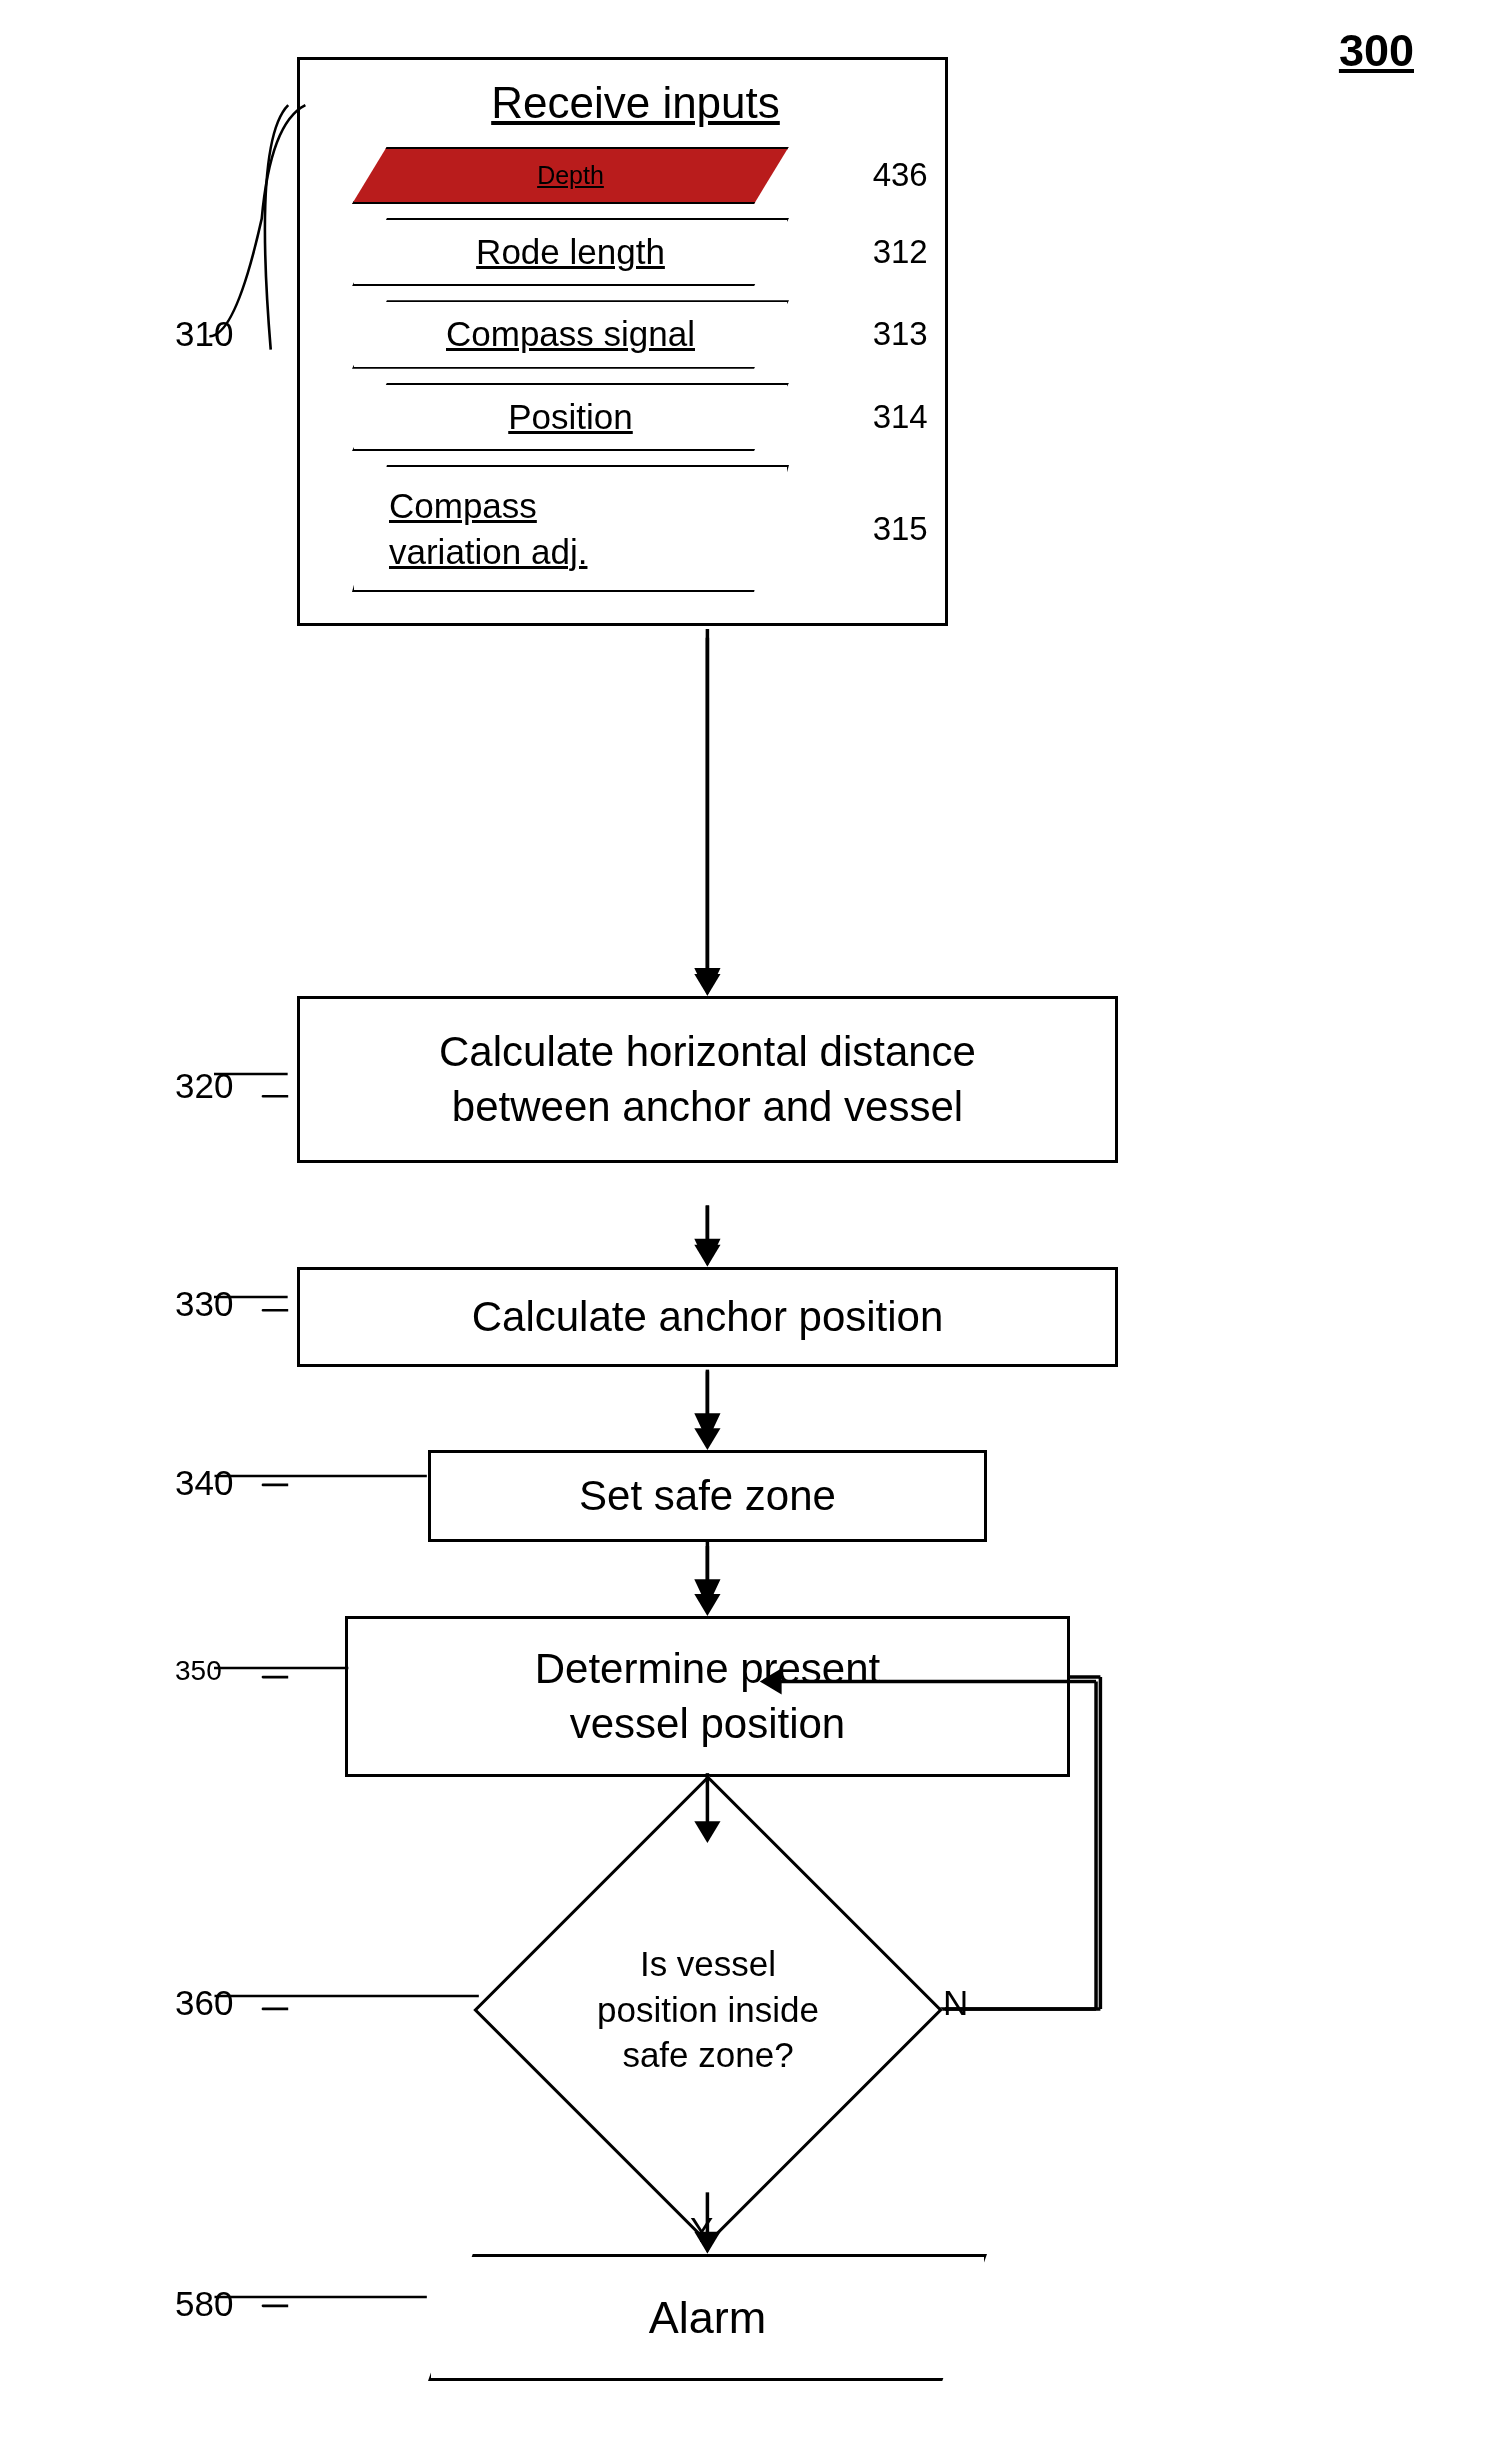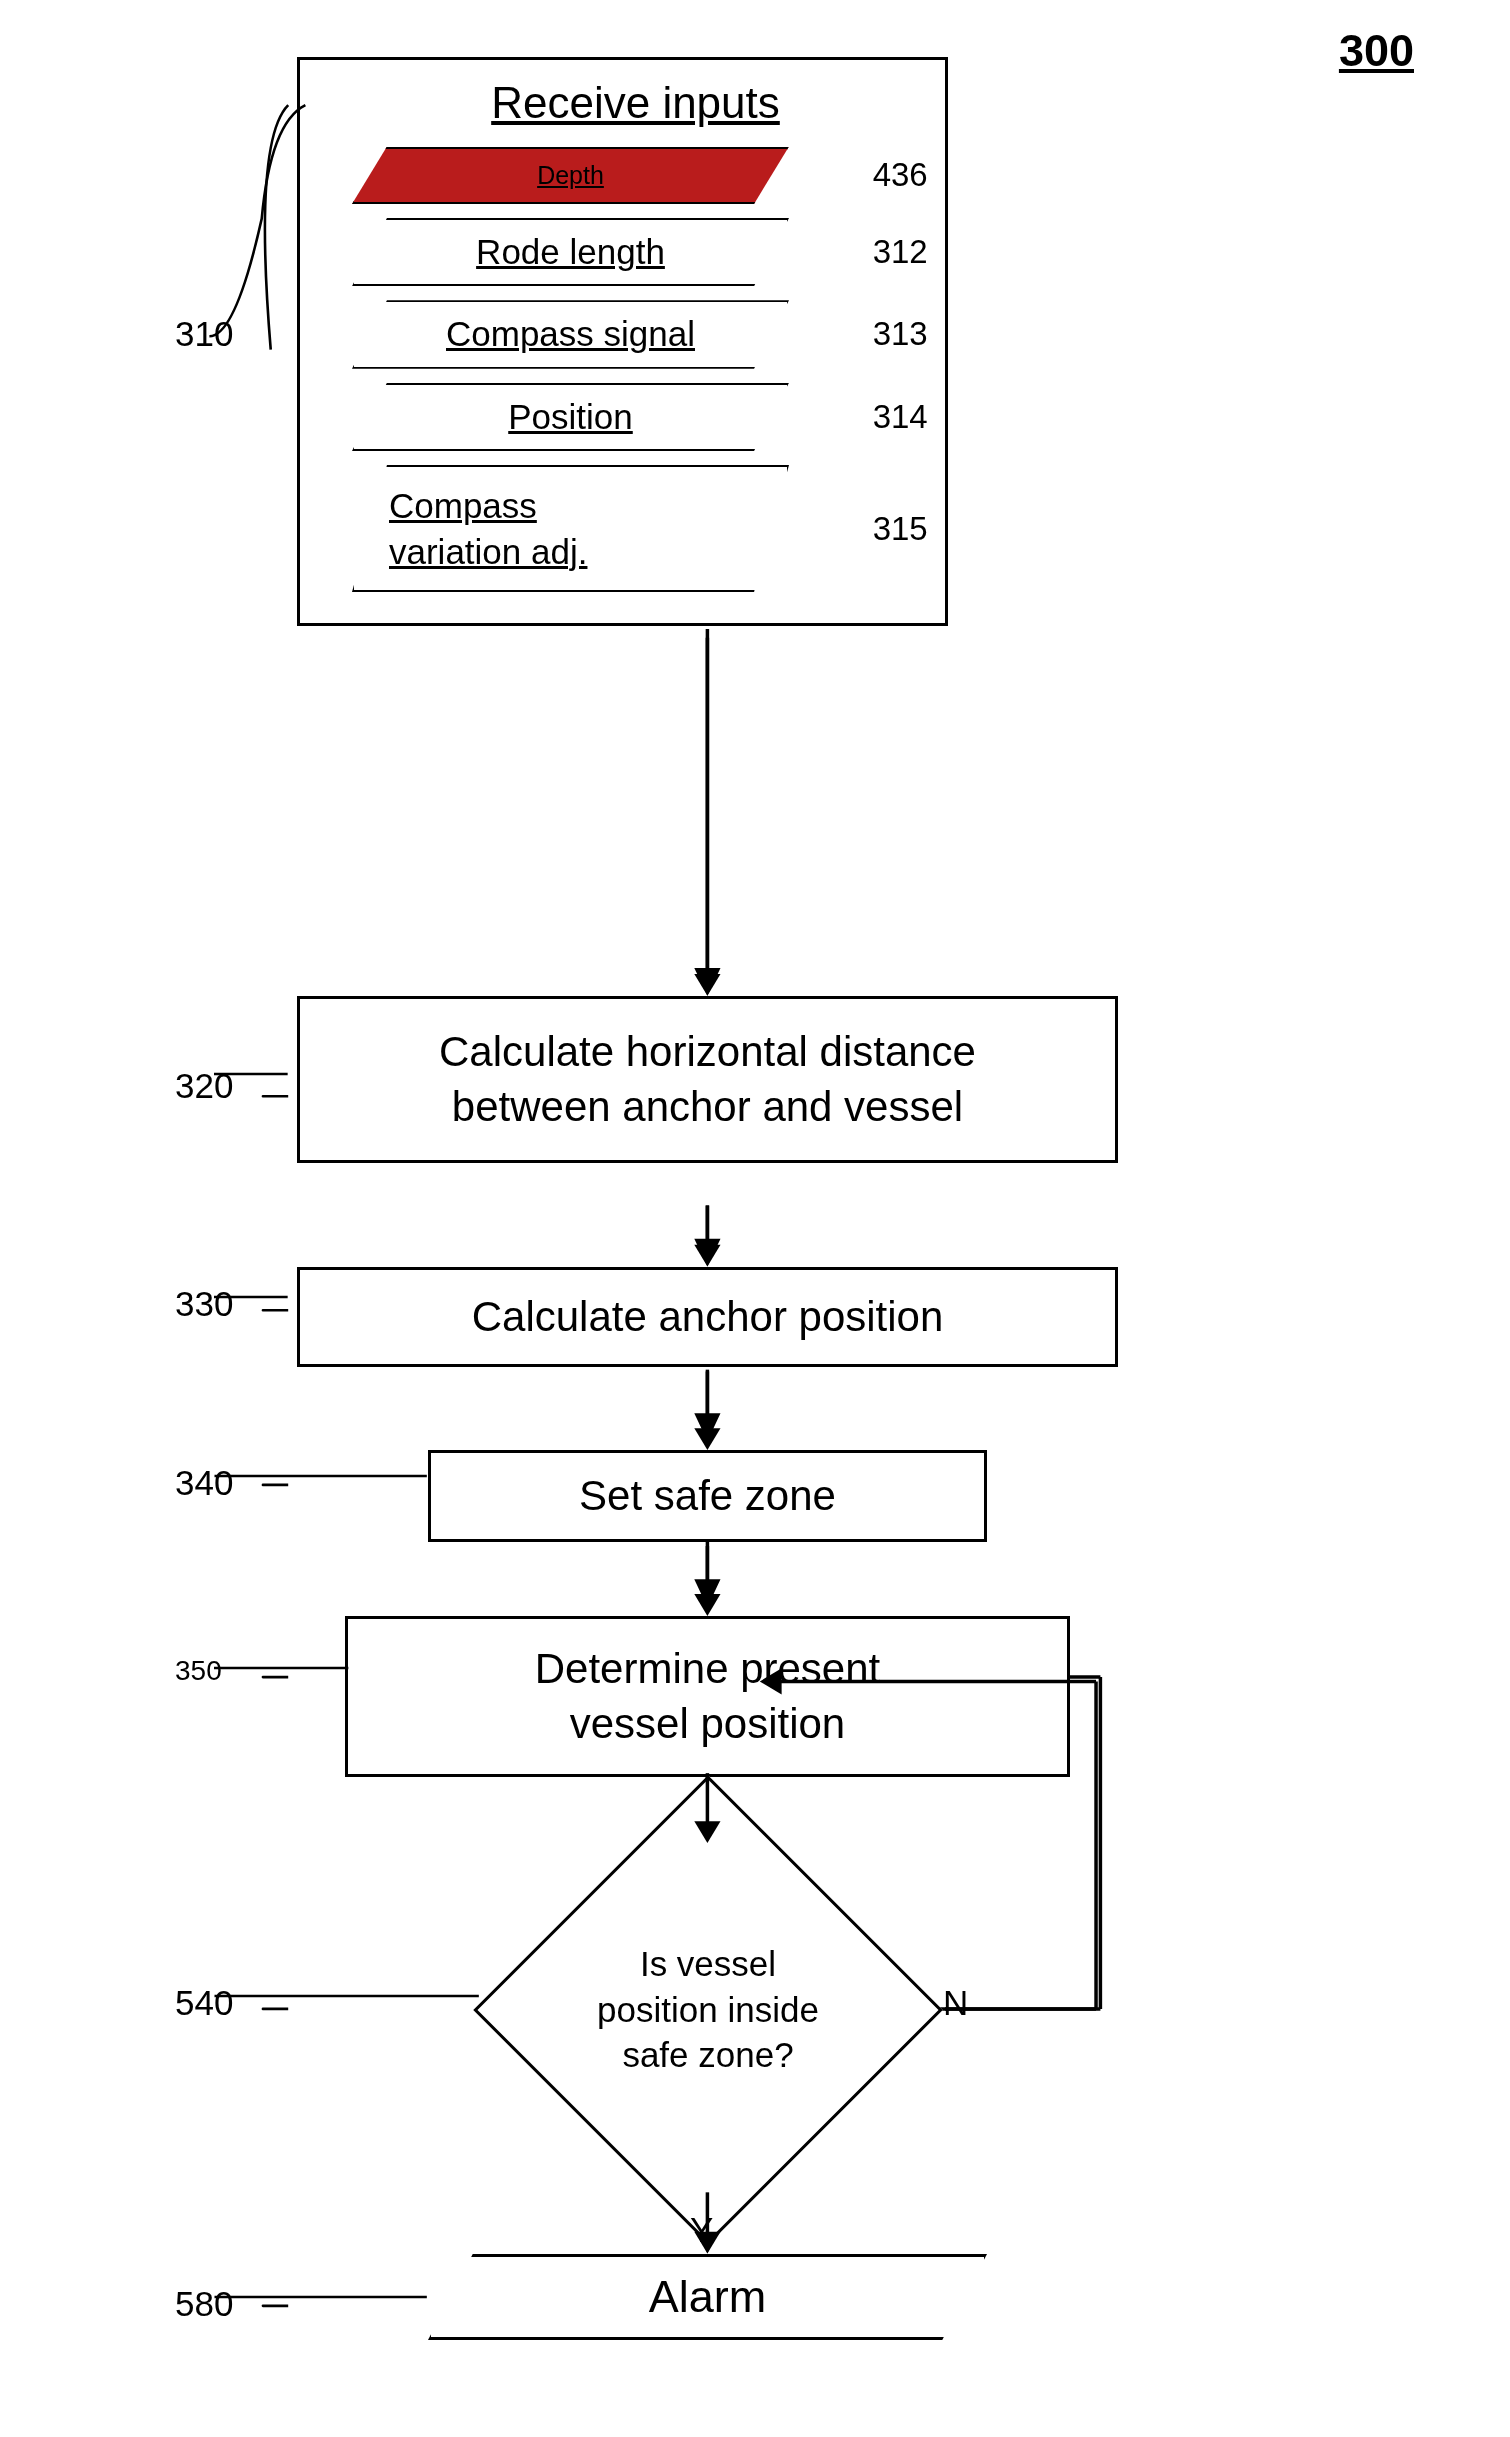--- a/index.html
+++ b/index.html
@@ -147,30 +147,30 @@
   <div style="position:absolute; top:1655px; left:175px; font-size:28px; font-family:Arial,sans-serif;">350</div>
   <svg style="position:absolute;top:1642px;left:170px;width:192px;height:52px;pointer-events:none;" viewBox="0 0 220 60" width="192" height="52">
     <path d="M 50,30 C 70,30 195,30 205,30" stroke="#000" stroke-width="3" fill="none"></path>
   </svg>
 
   <div style="position:absolute; top:1791px; left:472px; width:472px; height:437px; display:flex; align-items:center; justify-content:center;">
     <div style="width:332px; height:332px; background:#fff; border:3.5px solid #000; transform:rotate(45deg); position:absolute;"></div>
     <div style="position:relative; z-index:2; text-align:center; font-size:35px; font-family:Arial,sans-serif; line-height:1.3; width:314px;">Is vessel<br>position inside<br>safe zone?</div>
   </div>
 
-  <div style="position:absolute; top:1983px; left:175px; font-size:35px; font-family:Arial,sans-serif;">540</div>
+  <div style="position:absolute; top:1983px; left:175px; font-size:35px; font-family:Arial,sans-serif;">360</div>
   <svg style="position:absolute;top:1970px;left:170px;width:323px;height:52px;pointer-events:none;" viewBox="0 0 370 60" width="323" height="52">
     <path d="M 50,30 C 70,30 350,30 355,30" stroke="#000" stroke-width="3" fill="none"></path>
   </svg>
 
   <div style="position:absolute; top:2210px; left:690px; font-size:35px; font-family:Arial,sans-serif;">Y</div>
 
   <div style="position:absolute; top:1983px; left:943px; font-size:35px; font-family:Arial,sans-serif;">N</div>
 
-  <div style="position:absolute; top:2254px; left:428px; width:559px; height:86px; clip-path:polygon(8% 0%,100% 0%,92% 100%,0% 100%); border:3.5px solid #000; background:#fff; display:flex; align-items:center; justify-content:center; font-size:45px; font-family:Arial,sans-serif;">Alarm</div>
+  <div style="position:absolute; top:2254px; left:428px; width:559px; height:127px; clip-path:polygon(8% 0%,100% 0%,92% 100%,0% 100%); border:3.5px solid #000; background:#fff; display:flex; align-items:center; justify-content:center; font-size:45px; font-family:Arial,sans-serif;">Alarm</div>
 
   <div style="position:absolute; top:2284px; left:175px; font-size:35px; font-family:Arial,sans-serif;">580</div>
   <svg style="position:absolute;top:2271px;left:170px;width:271px;height:52px;pointer-events:none;" viewBox="0 0 310 60" width="271" height="52">
     <path d="M 50,30 C 70,30 290,30 295,30" stroke="#000" stroke-width="3" fill="none"></path>
   </svg>
 
   <svg style="position:absolute;top:0;left:0;width:1510px;height:2438px;pointer-events:none;" viewBox="0 0 1729 2791" width="1510" height="2438">
 
     <line x1="810" y1="730" x2="810" y2="1128" stroke="#000" stroke-width="4"></line>
     <polygon points="810,1140 795,1115 825,1115" fill="#000"></polygon>

